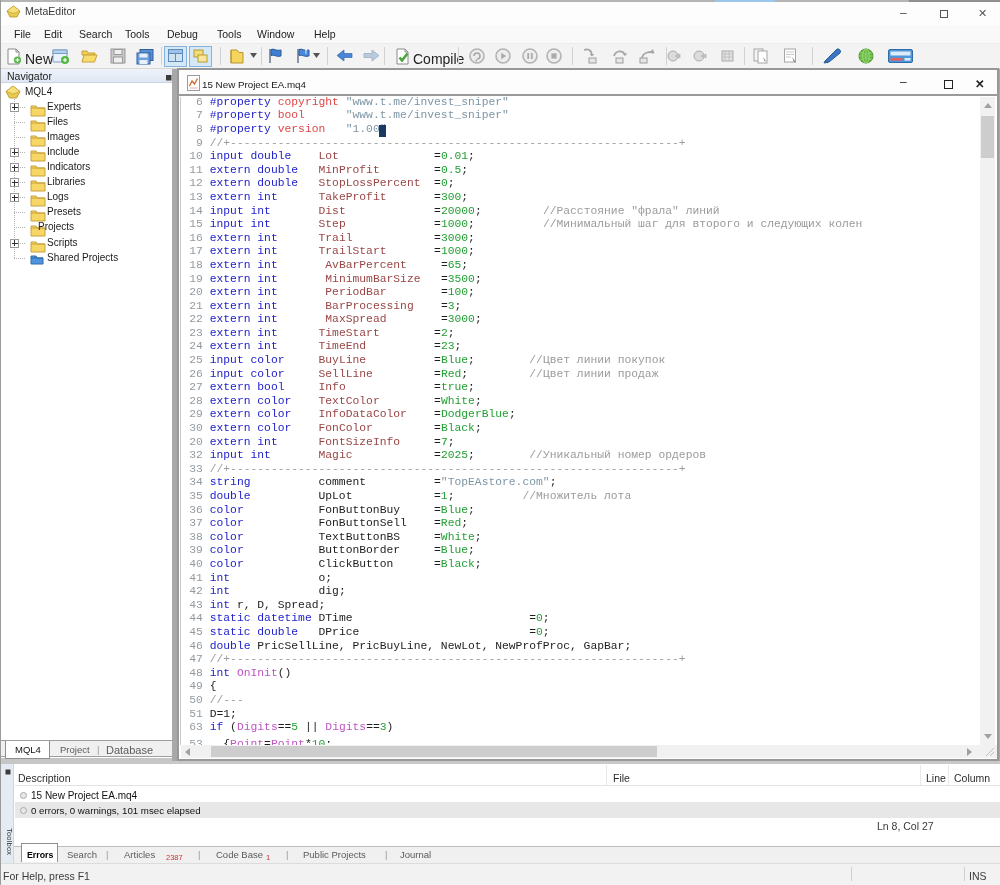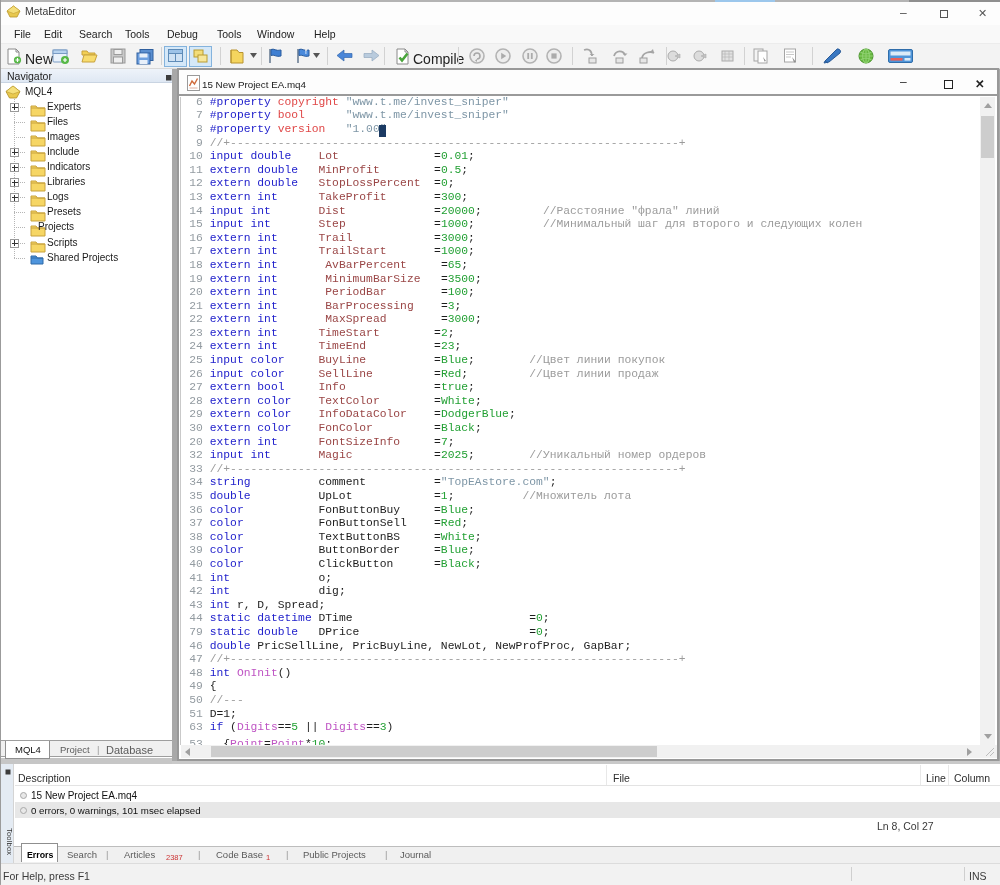--- a/index.html
+++ b/index.html
@@ -405,21 +405,21 @@
 <span class="g"> 35 </span><span class="k">double</span>          UpLot            =<span class="n">1</span>;          <span class="c">//Множитель лота</span>
 <span class="g"> 36 </span><span class="k">color</span>           FonButtonBuy     =<span class="n">Blue</span>;
 <span class="g"> 37 </span><span class="k">color</span>           FonButtonSell    =<span class="n">Red</span>;
 <span class="g"> 38 </span><span class="k">color</span>           TextButtonBS     =<span class="n">White</span>;
 <span class="g"> 39 </span><span class="k">color</span>           ButtonBorder     =<span class="n">Blue</span>;
 <span class="g"> 40 </span><span class="k">color</span>           ClickButton      =<span class="n">Black</span>;
 <span class="g"> 41 </span><span class="k">int</span>             o;
 <span class="g"> 42 </span><span class="k">int</span>             dig;
 <span class="g"> 43 </span><span class="k">int</span> r, D, Spread;
 <span class="g"> 44 </span><span class="k">static</span> <span class="k">datetime</span> DTime                          =<span class="n">0</span>;
-<span class="g"> 79 </span><span class="k">static</span> <span class="k">double</span>   DPrice                         =<span class="n">0</span>;
+<span class="g"> 45 </span><span class="k">static</span> <span class="k">double</span>   DPrice                         =<span class="n">0</span>;
 <span class="g"> 46 </span><span class="k">double</span> PricSellLine, PricBuyLine, NewLot, NewProfProc, GapBar;
 <span class="g"> 47 </span><span class="c">//+------------------------------------------------------------------+</span>
 <span class="g"> 48 </span><span class="k">int</span> <span class="f">OnInit</span>()
 <span class="g"> 49 </span>{
 <span class="g"> 50 </span><span class="c">//---</span>
 <span class="g"> 51 </span>D=1;
 <span class="g"> 63 </span><span class="k">if</span> (<span class="f">Digits</span>==<span class="n">5</span> || <span class="f">Digits</span>==<span class="n">3</span>)
 <span style="position:relative;top:3px"><span class="g"> 53 </span>  {<span class="f">Point</span>=<span class="f">Point</span>*<span class="n">10</span>;</span></pre>
 <div class="ab" id="cursor"></div>
 <div class="sb" style="left:979px;top:97px;width:15px;height:648px"></div>

